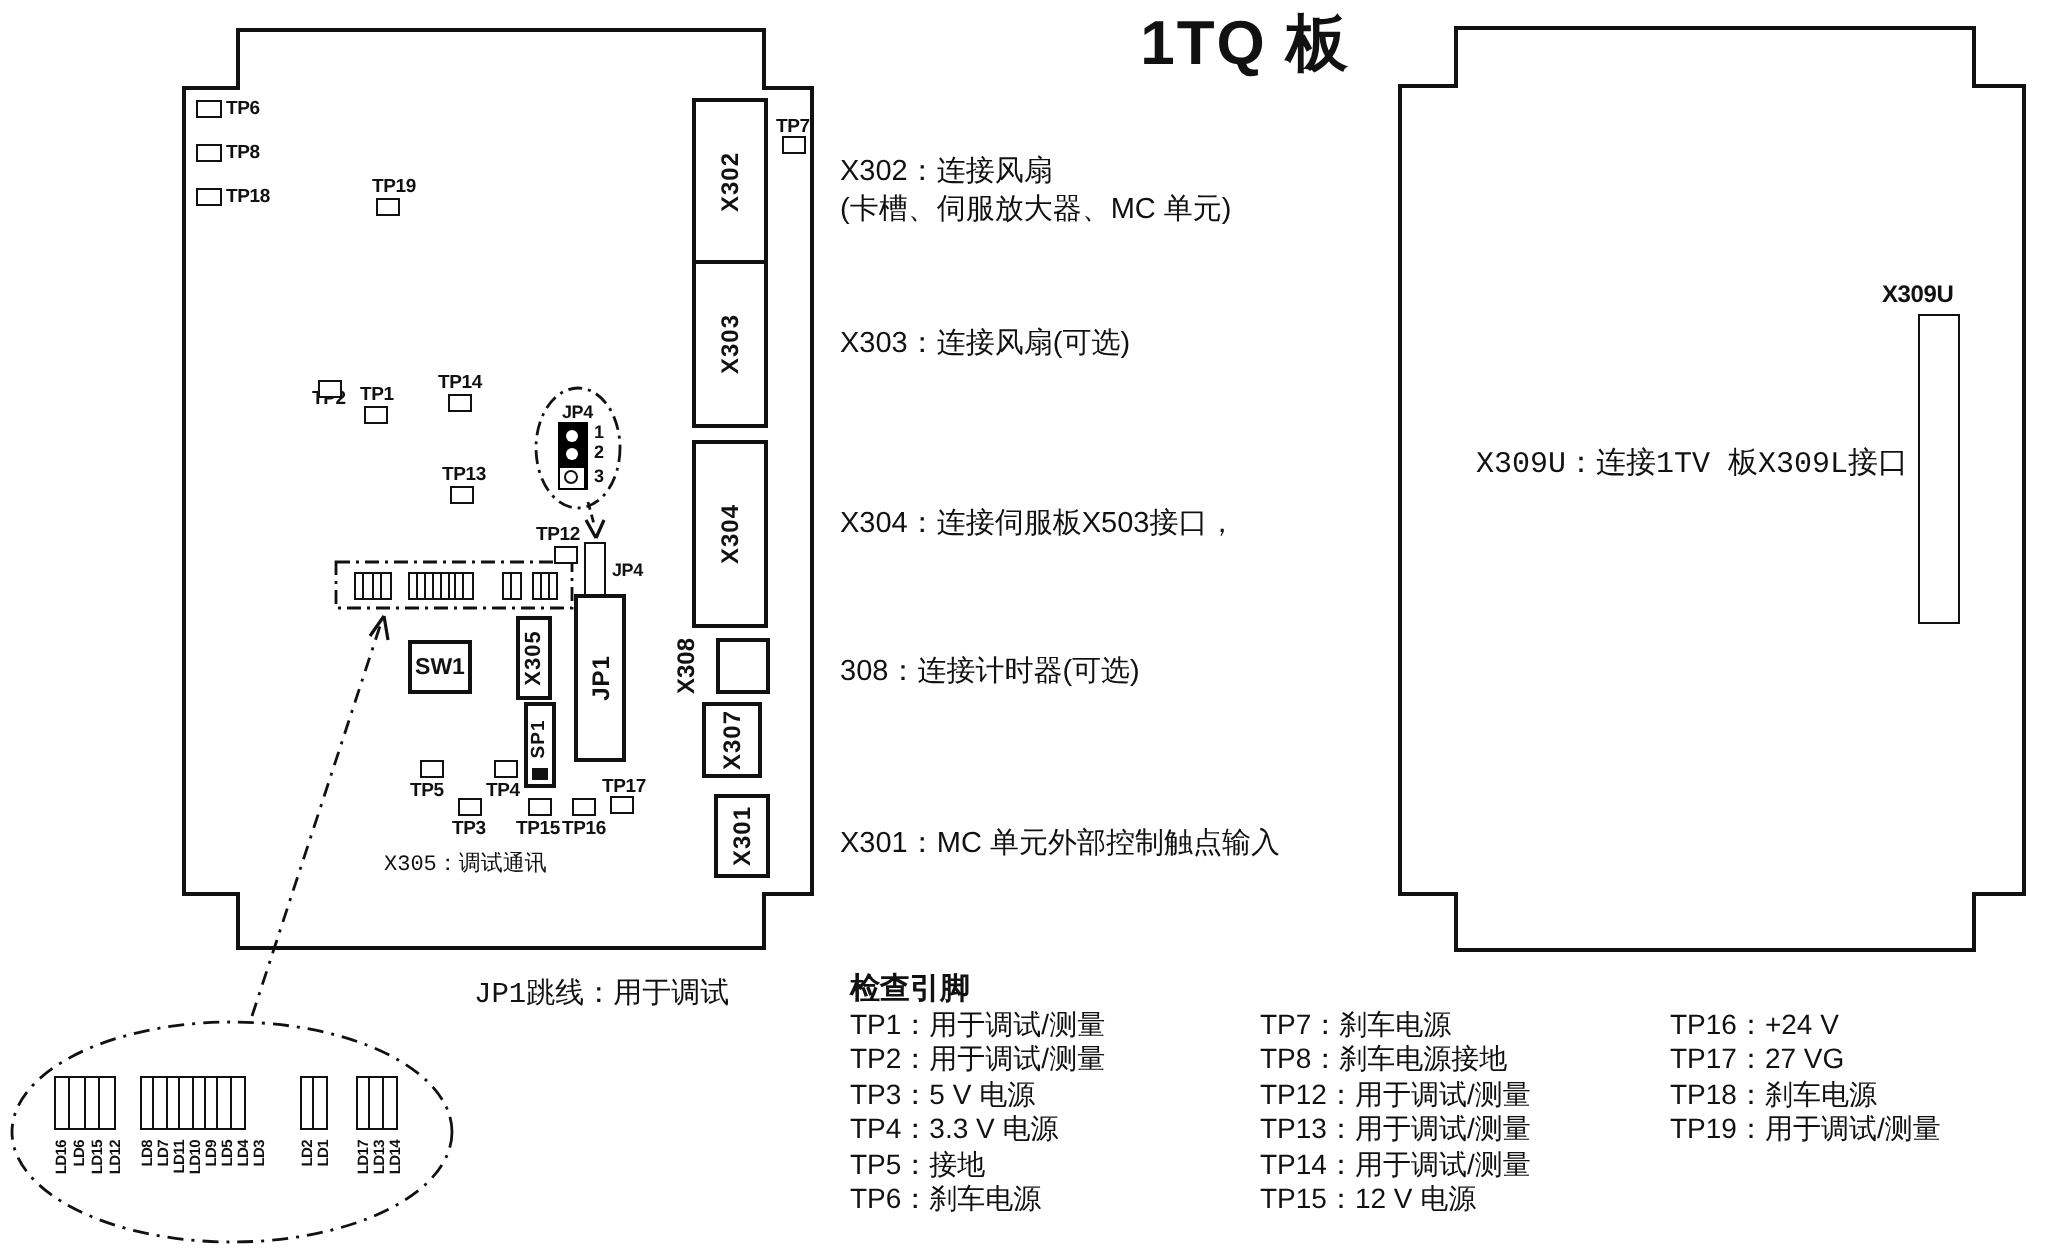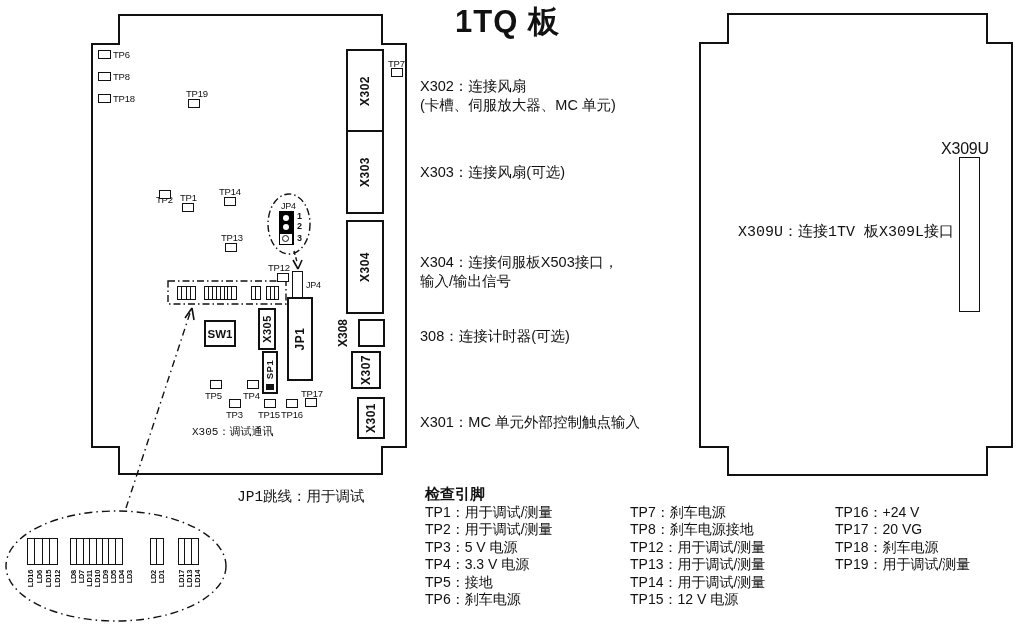--- a/index.html
+++ b/index.html
@@ -1,23 +1,23 @@
 <!DOCTYPE html>
 <html><head>
 <meta charset="utf-8">
 <style>
   html,body{margin:0;padding:0;background:#fff;}
   #stage{position:relative;width:1025px;height:626px;background:#fff;overflow:hidden;
          font-family:"Liberation Sans","DejaVu Sans",sans-serif;color:#111;}
   #stage svg{position:absolute;left:0;top:0;pointer-events:none;}
-  .title{position:absolute;left:455px;top:1px;width:220px;text-align:left;
+  .title{position:absolute;left:455px;top:1px;width:220px;text-align:right;
          font-size:31px;font-weight:700;letter-spacing:1px;white-space:nowrap;}
   .tpsq{position:absolute;width:13px;height:9px;border:1.8px solid #111;background:#fff;box-sizing:border-box;}
   .tpsq.sm{width:12px;height:9px;}
-  .tplab{position:absolute;font-size:9.5px;font-weight:400;white-space:nowrap;letter-spacing:-0.2px;}
+  .tplab{position:absolute;font-size:9.5px;font-weight:700;white-space:nowrap;letter-spacing:-0.2px;}
   .conn{position:absolute;border:2px solid #111;background:#fff;box-sizing:border-box;
         display:flex;align-items:center;justify-content:center;}
   .vtext{transform:rotate(-90deg);white-space:nowrap;font-size:12px;font-weight:600;letter-spacing:0.5px;}
   .hlab{position:absolute;white-space:nowrap;}
   .ann{position:absolute;font-size:14.5px;line-height:18.5px;white-space:nowrap;}
   .cnote{position:absolute;font-size:15px;white-space:nowrap;font-family:Liberation Mono, monospace;}
   .legend{position:absolute;font-size:14px;line-height:17.4px;white-space:nowrap;}
   .legend div{height:17.4px;}
   .lhead{position:absolute;font-size:15px;font-weight:700;white-space:nowrap;}
   .lgrp{position:absolute;display:flex;}
@@ -177,30 +177,29 @@
 
   <div class="ann" style="left:420px;top:77px">
     <div>X302：连接风扇</div>
     <div>(卡槽、伺服放大器、MC 单元)</div>
   </div>
   <div class="ann" style="left:420px;top:163px">
     <div>X303：连接风扇(可选)</div>
   </div>
   <div class="ann" style="left:420px;top:253px">
     <div>X304：连接伺服板X503接口，</div>
-    <div>输入/输出信号</div>
   </div>
   <div class="ann" style="left:420px;top:327px">
     <div>308：连接计时器(可选)</div>
   </div>
   <div class="ann" style="left:420px;top:413px">
     <div>X301：MC 单元外部控制触点输入</div>
   </div>
 
-  <div class="tplab" style="left:941px;top:140px;font-size:16px">X309U</div>
+  <div class="tplab" style="left:941px;top:140px;font-size:12px">X309U</div>
   <div class="conn" style="left:959px;top:157px;width:21px;height:155px;border-width:1.8px"></div>
   <div class="cnote" style="left:738px;top:222px">X309U：连接1TV 板X309L接口</div>
 
   <div class="cnote" style="left:237px;top:487px;font-size:14.5px">JP1跳线：用于调试</div>
   <div class="lhead" style="left:425px;top:485px">检查引脚</div>
 
   <div class="legend" style="left:425px;top:504px">
     <div>TP1：用于调试/测量</div>
     <div>TP2：用于调试/测量</div>
     <div>TP3：5 V 电源</div>
@@ -211,21 +210,21 @@
   <div class="legend" style="left:630px;top:504px">
     <div>TP7：刹车电源</div>
     <div>TP8：刹车电源接地</div>
     <div>TP12：用于调试/测量</div>
     <div>TP13：用于调试/测量</div>
     <div>TP14：用于调试/测量</div>
     <div>TP15：12 V 电源</div>
   </div>
   <div class="legend" style="left:835px;top:504px">
     <div>TP16：+24 V</div>
-    <div>TP17：20 VG</div>
+    <div>TP17：27 VG</div>
     <div>TP18：刹车电源</div>
     <div>TP19：用于调试/测量</div>
   </div>
 
   <div class="lgrp" style="left:27px;top:538px">
     <div class="lcell ecell"></div>
       <div class="lcell ecell"></div>
       <div class="lcell ecell"></div>
       <div class="lcell ecell"></div>
   </div>

